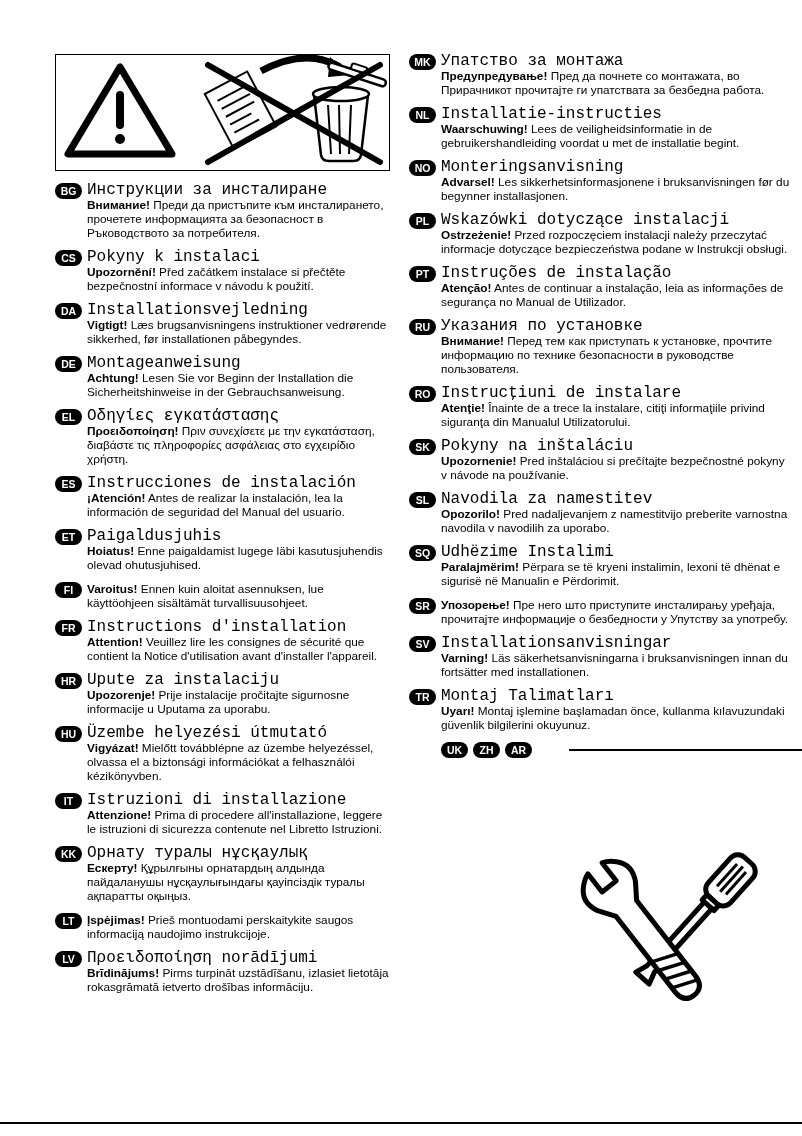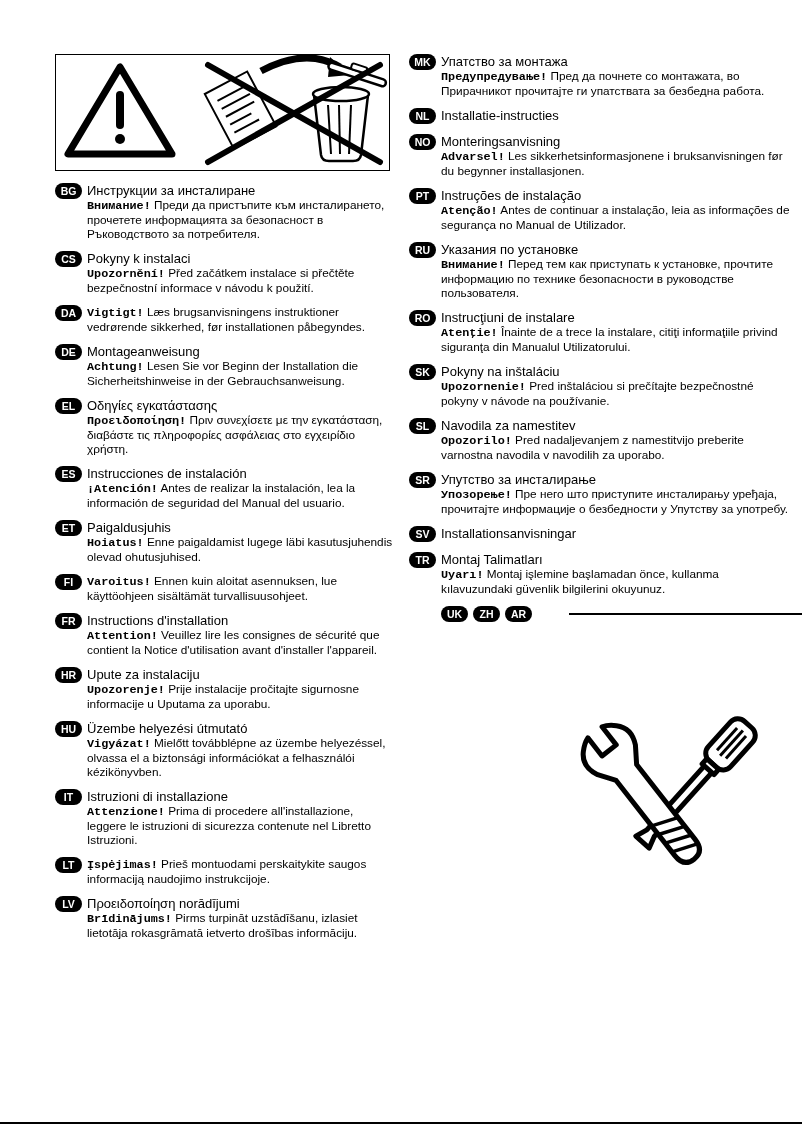--- a/index.html
+++ b/index.html
@@ -16,23 +16,23 @@
     background:#fff;
   }
 
   .item { display:flex; margin-bottom:10px;justify-content:space-between; }
   .badge {
     flex:0 0 auto; min-width:27px; height:16px; background:#000; color:#fff;
     border-radius:9px; font-size:10.5px; font-weight:bold; text-align:center;
     line-height:16px; padding:0 4px; margin-right:5px;
   }
   .item-text { flex:1; }
-  .item-title { font-size:13px; line-height:15px; }
+  .item-title { font-size:16px; line-height:15px;font-family:Liberation Mono, monospace; }
   .item-body { font-size:11.8px; line-height:14px; }
-  .item-body b { font-weight:bold;font-family:Liberation Mono, monospace; }
+  .item-body b { font-weight:bold; }
 
   .codes-row { display:flex; align-items:center; gap:21px; margin-top:8px; margin-bottom:4px;padding-left:32px; }
   .codes-row .badge { margin-right:0; }
   .arrow-wrap { margin-left:16px; display:flex; align-items:center; }
 
   .tools-figure { margin-top:62px; margin-left:auto; width:235px; height:235px; }
 
   .footer-line { position:absolute; left:0; right:0; bottom:12px; border-top:2px solid #000; }
 </style>
 </head>
@@ -97,20 +97,21 @@
           <div class="item">
     <span class="badge">CS</span>
     <div class="item-text">
       <div class="item-title">Pokyny k instalaci</div>
       <div class="item-body"><b>Upozornění!</b><span> Před začátkem instalace si přečtěte bezpečnostní informace v návodu k použití.</span></div>
     </div>
   </div>
           <div class="item">
     <span class="badge">DA</span>
     <div class="item-text">
+      <div class="item-title">Installationsvejledning</div>
       <div class="item-body"><b>Vigtigt!</b><span> Læs brugsanvisningens instruktioner vedrørende sikkerhed, før installationen påbegyndes.</span></div>
     </div>
   </div>
           <div class="item">
     <span class="badge">DE</span>
     <div class="item-text">
       <div class="item-title">Montageanweisung</div>
       <div class="item-body"><b>Achtung!</b><span> Lesen Sie vor Beginn der Installation die Sicherheitshinweise in der Gebrauchsanweisung.</span></div>
     </div>
   </div>
@@ -163,20 +164,27 @@
     </div>
   </div>
           <div class="item">
     <span class="badge">IT</span>
     <div class="item-text">
       <div class="item-title">Istruzioni di installazione</div>
       <div class="item-body"><b>Attenzione!</b><span> Prima di procedere all'installazione, leggere le istruzioni di sicurezza contenute nel Libretto Istruzioni.</span></div>
     </div>
   </div>
           <div class="item">
+    <span class="badge">KK</span>
+    <div class="item-text">
+      <div class="item-title">Орнату туралы нұсқаулық</div>
+      <div class="item-body"><b>Ескерту!</b><span> Құрылғыны орнатардың алдында пайдаланушы нұсқаулығындағы қауіпсіздік туралы ақпаратты оқыңыз.</span></div>
+    </div>
+  </div>
+          <div class="item">
     <span class="badge">LT</span>
     <div class="item-text">
       <div class="item-body"><b>Įspėjimas!</b><span> Prieš montuodami perskaitykite saugos informaciją naudojimo instrukcijoje.</span></div>
     </div>
   </div>
           <div class="item">
     <span class="badge">LV</span>
     <div class="item-text">
       <div class="item-title">Προειδοποίηση norādījumi</div>
       <div class="item-body"><b>Brīdinājums!</b><span> Pirms turpināt uzstādīšanu, izlasiet lietotāja rokasgrāmatā ietverto drošības informāciju.</span></div>
@@ -191,30 +199,38 @@
     <span class="badge">MK</span>
     <div class="item-text">
       <div class="item-title">Упатство за монтажа</div>
       <div class="item-body"><b>Предупредување!</b><span> Пред да почнете со монтажата, во Прирачникот прочитајте ги упатствата за безбедна работа.</span></div>
     </div>
   </div>
           <div class="item">
     <span class="badge">NL</span>
     <div class="item-text">
       <div class="item-title">Installatie-instructies</div>
+      <div class="item-body"><b>Waarschuwing!</b><span> Lees de veiligheidsinformatie in de gebruikershandleiding voordat u met de installatie begint.</span></div>
     </div>
   </div>
           <div class="item">
     <span class="badge">NO</span>
     <div class="item-text">
       <div class="item-title">Monteringsanvisning</div>
       <div class="item-body"><b>Advarsel!</b><span> Les sikkerhetsinformasjonene i bruksanvisningen før du begynner installasjonen.</span></div>
     </div>
   </div>
           <div class="item">
+    <span class="badge">PL</span>
+    <div class="item-text">
+      <div class="item-title">Wskazówki dotyczące instalacji</div>
+      <div class="item-body"><b>Ostrzeżenie!</b><span> Przed rozpoczęciem instalacji należy przeczytać informacje dotyczące bezpieczeństwa podane w Instrukcji obsługi.</span></div>
+    </div>
+  </div>
+          <div class="item">
     <span class="badge">PT</span>
     <div class="item-text">
       <div class="item-title">Instruções de instalação</div>
       <div class="item-body"><b>Atenção!</b><span> Antes de continuar a instalação, leia as informações de segurança no Manual de Utilizador.</span></div>
     </div>
   </div>
           <div class="item">
     <span class="badge">RU</span>
     <div class="item-text">
       <div class="item-title">Указания по установке</div>
@@ -236,30 +252,37 @@
     </div>
   </div>
           <div class="item">
     <span class="badge">SL</span>
     <div class="item-text">
       <div class="item-title">Navodila za namestitev</div>
       <div class="item-body"><b>Opozorilo!</b><span> Pred nadaljevanjem z namestitvijo preberite varnostna navodila v navodilih za uporabo.</span></div>
     </div>
   </div>
           <div class="item">
+    <span class="badge">SQ</span>
+    <div class="item-text">
+      <div class="item-title">Udhëzime Instalimi</div>
+      <div class="item-body"><b>Paralajmërim!</b><span> Përpara se të kryeni instalimin, lexoni të dhënat e sigurisë në Manualin e Përdorimit.</span></div>
+    </div>
+  </div>
+          <div class="item">
     <span class="badge">SR</span>
     <div class="item-text">
-      <div class="item-title">Упутство за инсталирање</div>
       <div class="item-body"><b>Упозорење!</b><span> Пре него што приступите инсталирању уређаја, прочитајте информације о безбедности у Упутству за употребу.</span></div>
     </div>
   </div>
           <div class="item">
     <span class="badge">SV</span>
     <div class="item-text">
       <div class="item-title">Installationsanvisningar</div>
+      <div class="item-body"><b>Varning!</b><span> Läs säkerhetsanvisningarna i bruksanvisningen innan du fortsätter med installationen.</span></div>
     </div>
   </div>
           <div class="item">
     <span class="badge">TR</span>
     <div class="item-text">
       <div class="item-title">Montaj Talimatları</div>
       <div class="item-body"><b>Uyarı!</b><span> Montaj işlemine başlamadan önce, kullanma kılavuzundaki güvenlik bilgilerini okuyunuz.</span></div>
     </div>
   </div>
         </div>

